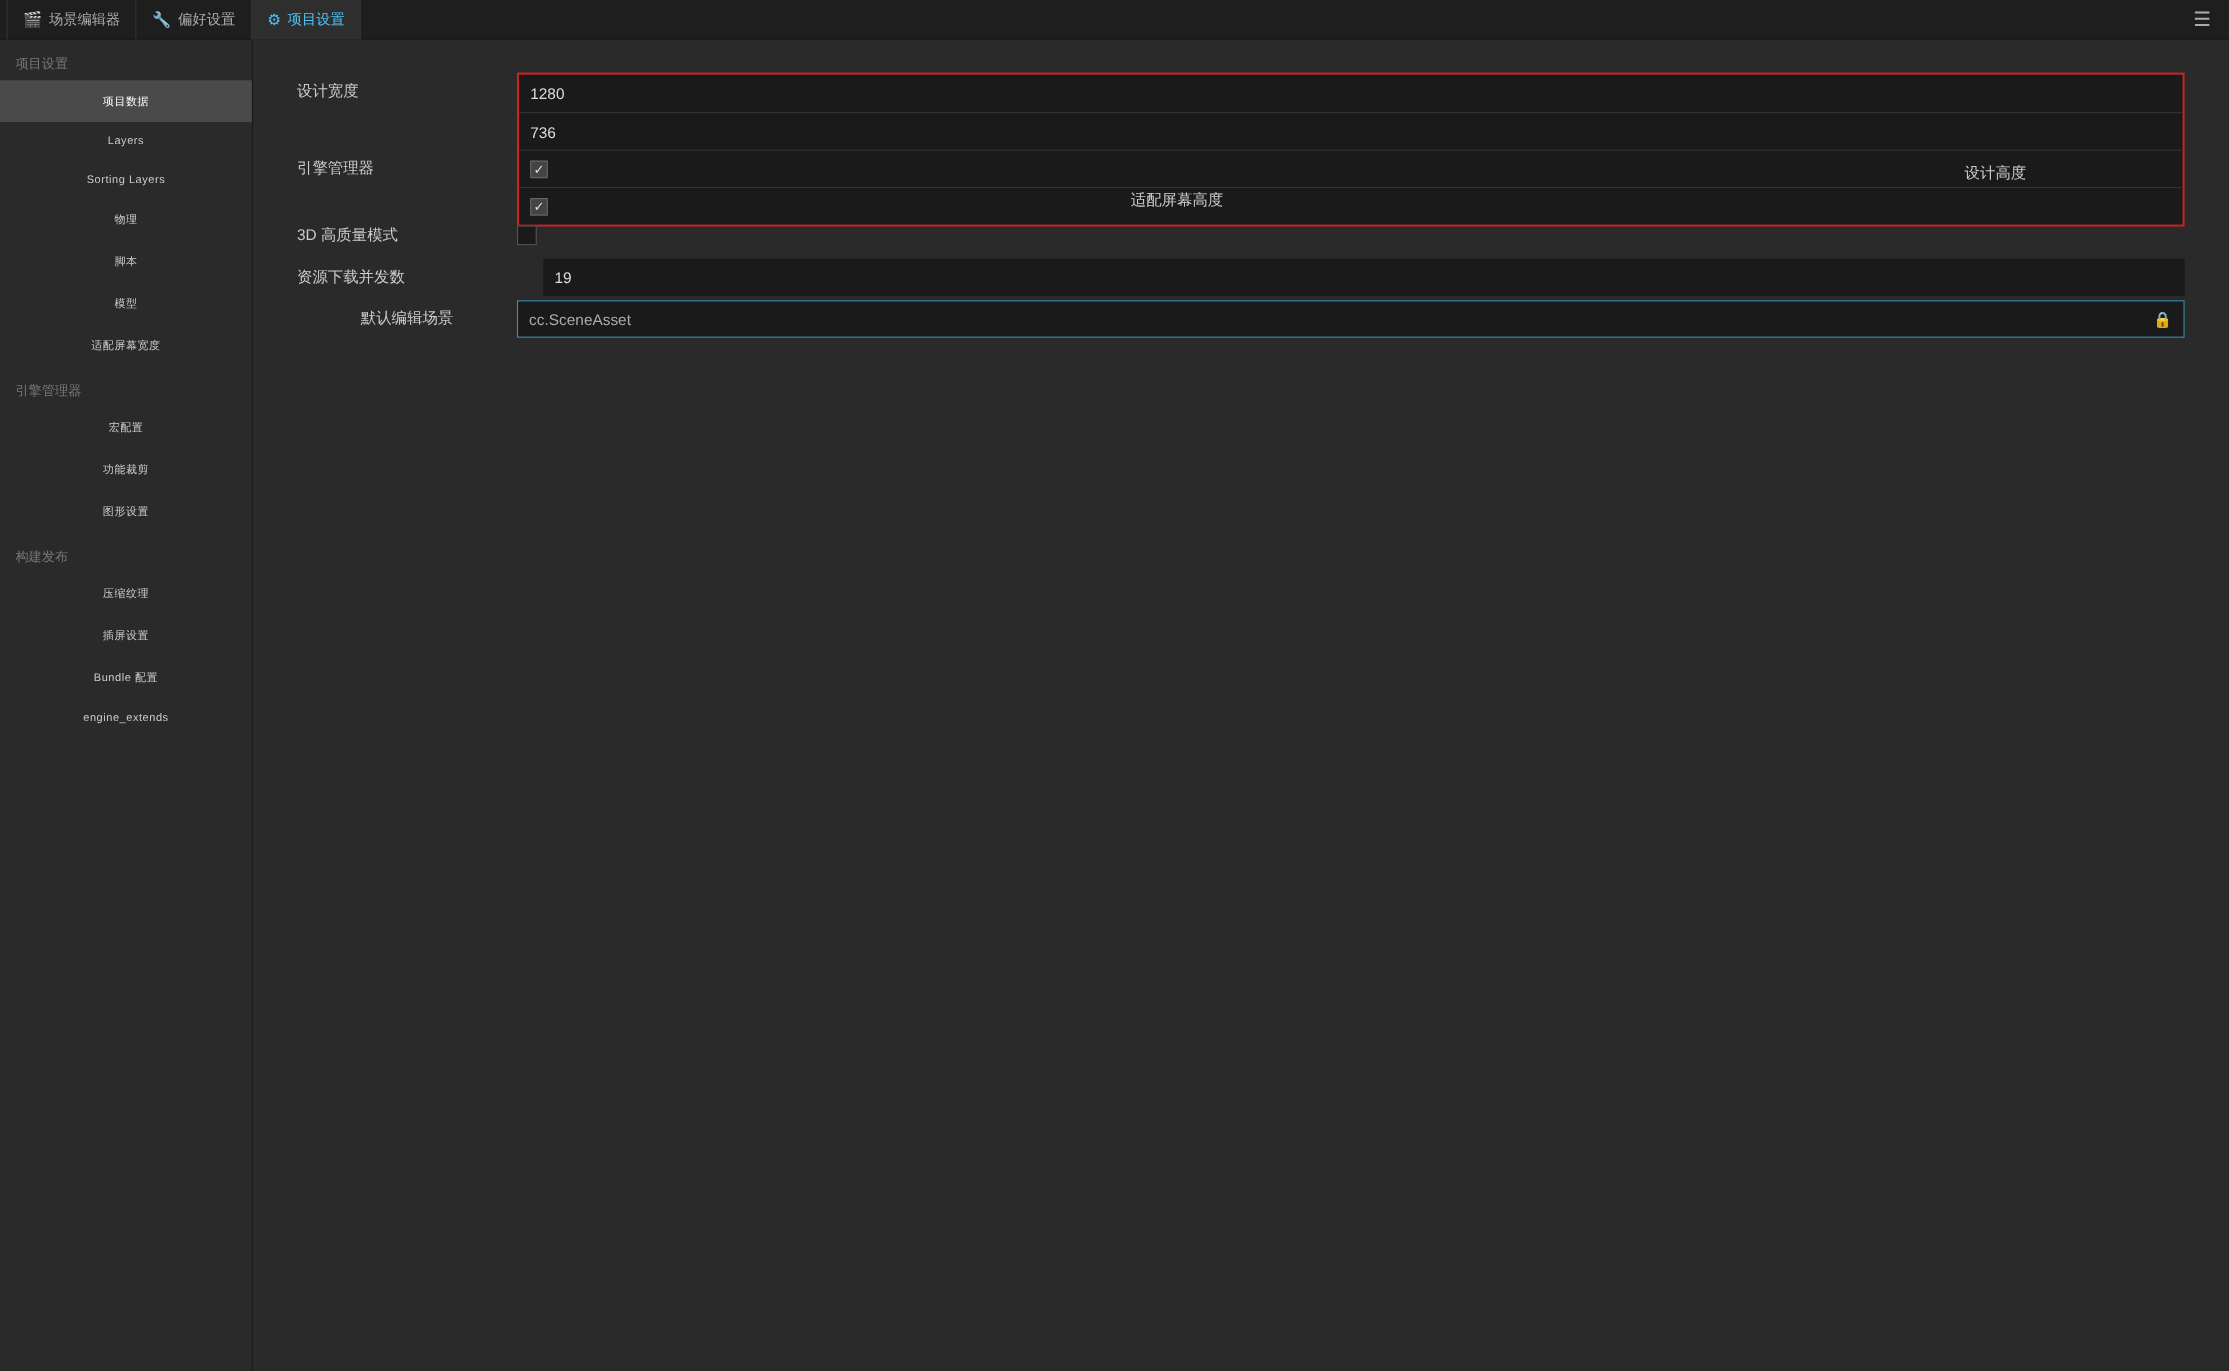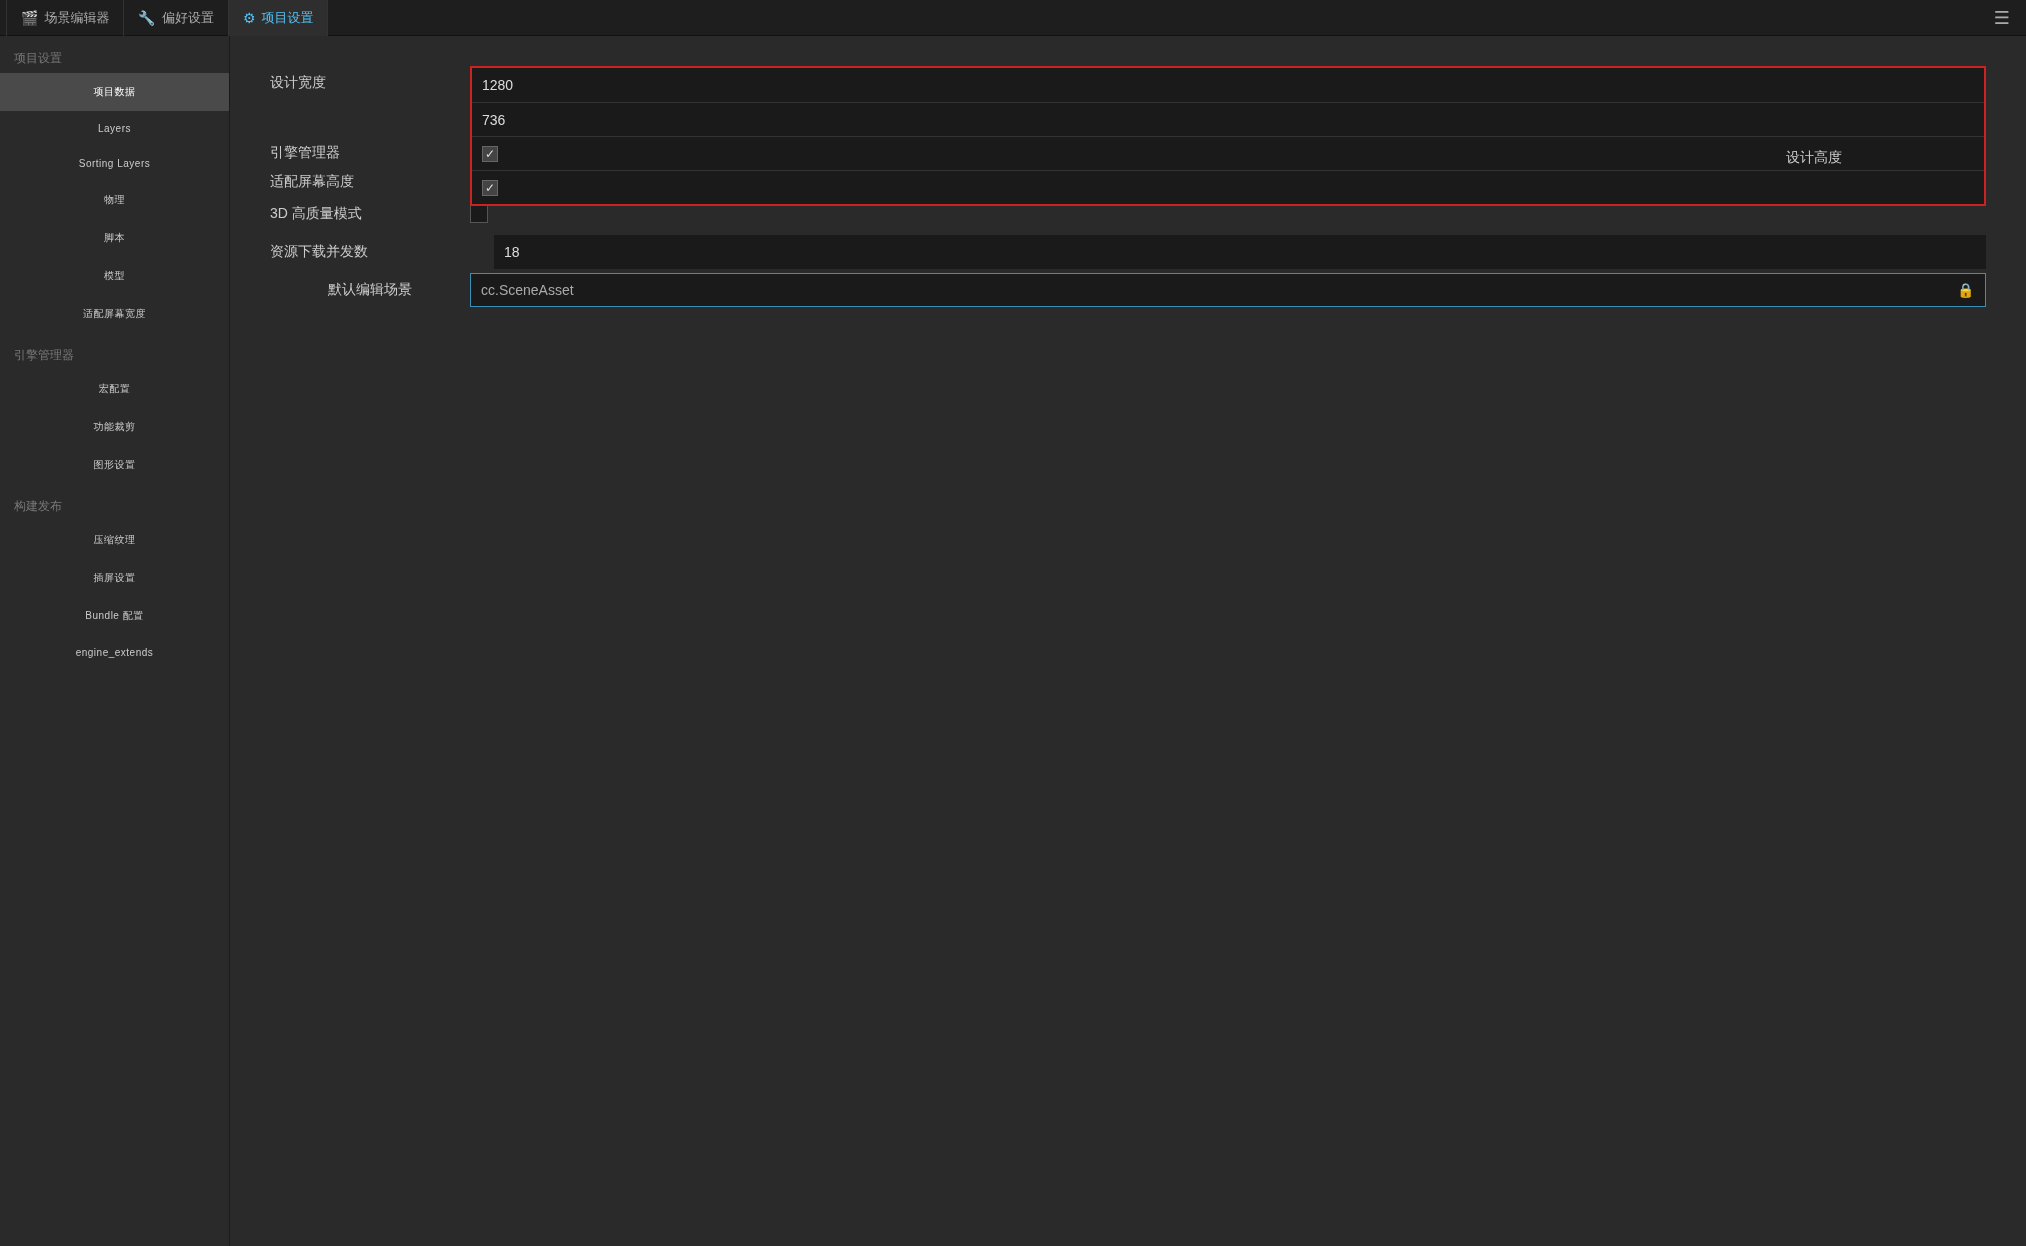--- a/index.html
+++ b/index.html
@@ -174,34 +174,34 @@
           </div>
         </div>
       </div>
 
       <div class="row-with-label" style="margin-top: -102px; pointer-events:none; position:relative; z-index:1;justify-content:flex-end;">
         <div class="row-label" style="padding-top: 43px;">设计高度</div>
       </div>
       <div class="row-with-label" style="margin-top: -68px; pointer-events:none; position:relative; z-index:1;">
         <div class="row-label" style="padding-top: 43px;">引擎管理器</div>
       </div>
-      <div class="row-with-label" style="margin-top: -34px; pointer-events:none; position:relative; z-index:1;">
+      <div class="row-with-label" style="margin-top: -34px; pointer-events:none; position:relative; z-index:1;justify-content:center;">
         <div class="row-label" style="padding-top: 43px;">适配屏幕高度</div>
       </div>
 
       <div class="row-with-label" style="margin-top: 4px;">
         <div class="row-label" style="padding-top:8px;">3D 高质量模式</div>
         <div style="flex:1; display:flex; align-items:center; height:34px;">
           <div style="width:18px; height:18px; background:#1a1a1a; border:1px solid #555; cursor:pointer;"></div>
         </div>
       </div>
 
       <div class="row-with-label" style="margin-top:2px;gap:24px;">
         <div class="row-label" style="padding-top:8px;">资源下载并发数</div>
-        <div style="flex:1; background:#1a1a1a; height:34px; display:flex; align-items:center; padding: 0 10px; color:#ddd; font-size:14px;">18</div>
+        <div style="flex:1; background:#1a1a1a; height:34px; display:flex; align-items:center; padding: 0 10px; color:#ddd; font-size:14px;">19</div>
       </div>
 
       <div class="row-with-label" style="margin-top:2px;">
         <div class="row-label" style="padding-top:8px;text-align:center;">默认编辑场景</div>
         <div style="flex:1; background:#1a1a1a; height:34px; display:flex; align-items:center; padding: 0 10px; border:1px solid #3a8fb5; position:relative; cursor:pointer;">
           <span style="color:#aaa; font-size:14px;">cc.SceneAsset</span>
           <span style="position:absolute; right:10px; color:#888; font-size:14px;">🔒</span>
         </div>
       </div>
 

